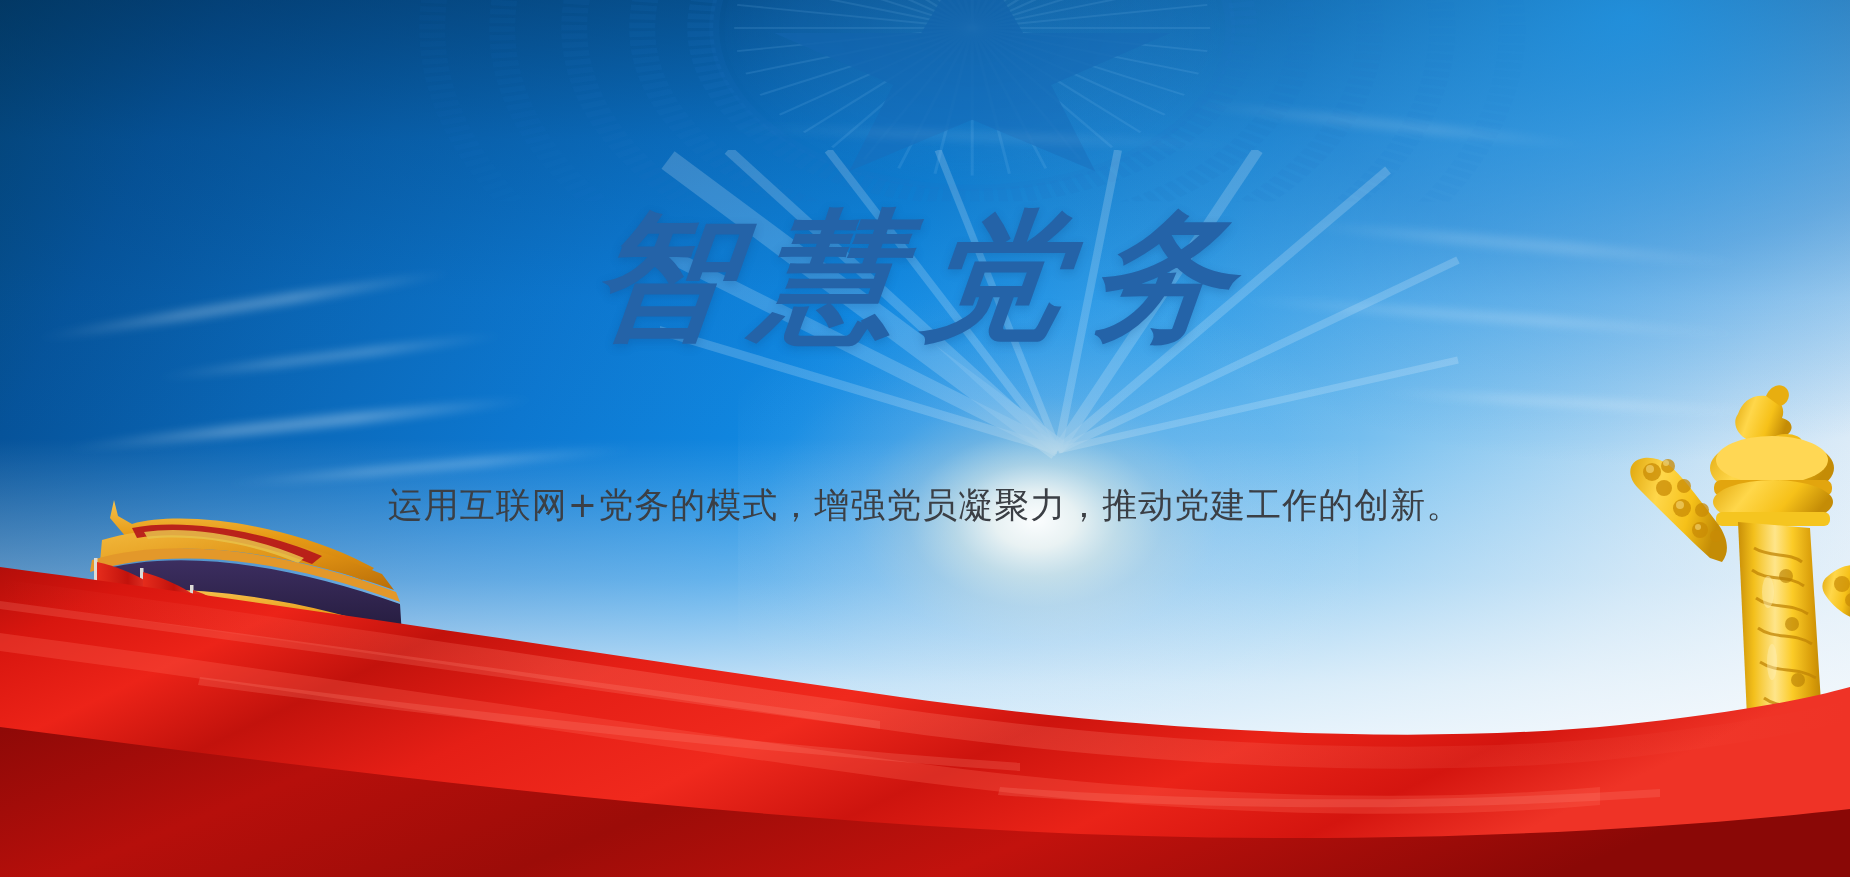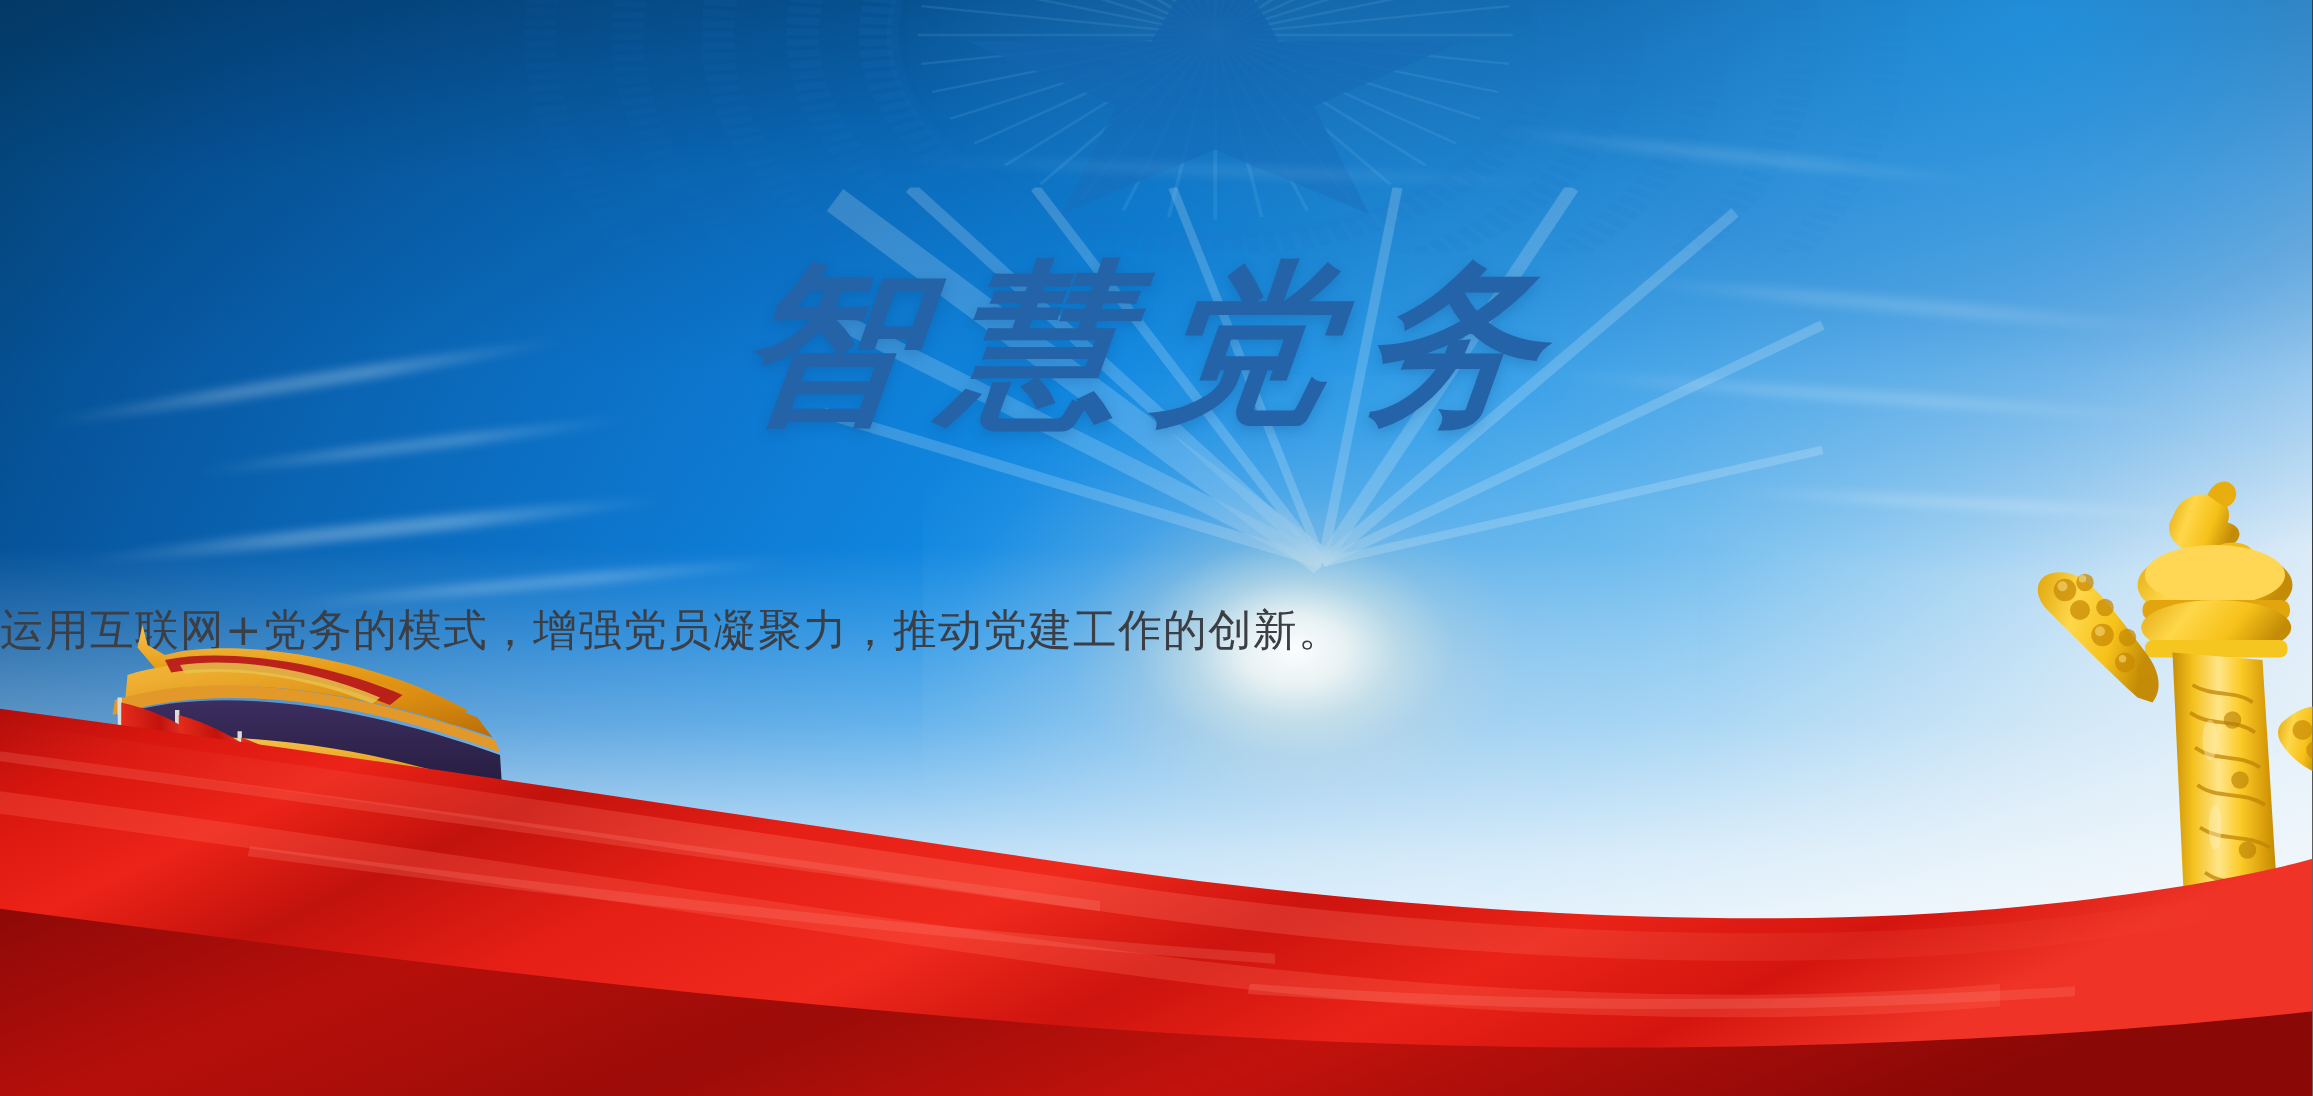--- a/index.html
+++ b/index.html
@@ -119,20 +119,21 @@
     text-shadow: 0 3px 10px rgba(10,60,120,0.22);
     white-space: nowrap;
     transform: skewX(-6deg);
   }
 
   
   .subtitle {
     position: absolute;
     left: 0; right: 0;
     top: 484px;
+    text-align: center;
     font-family: "DejaVu Sans", "Liberation Sans", sans-serif;
     font-size: 35px;
     line-height: 1.25;
     font-weight: 400;
     color: #3b3f45;
     letter-spacing: 1px;
     white-space: nowrap;
   }
 
   

